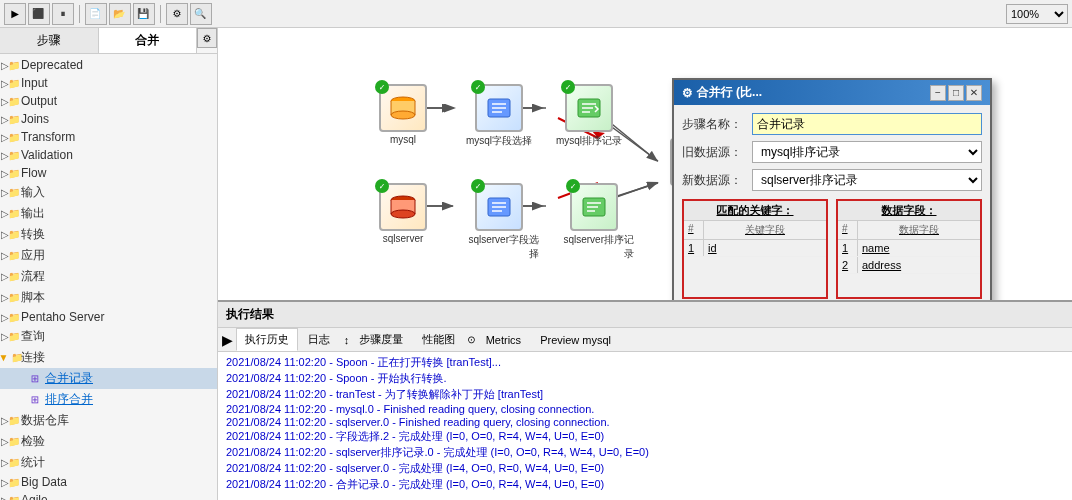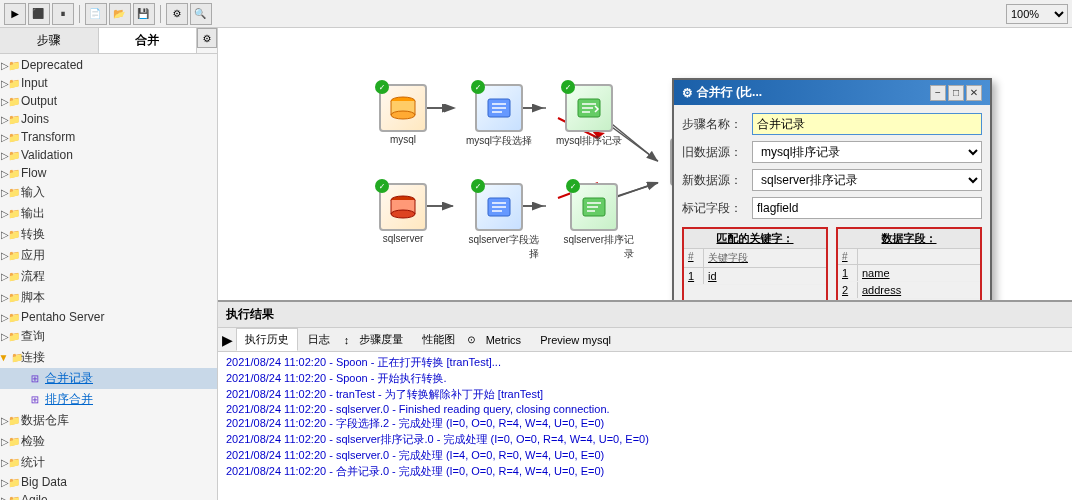--- a/index.html
+++ b/index.html
@@ -61,21 +61,21 @@
     .modal-row { display: flex; align-items: center; margin-bottom: 6px; }
     .modal-label { width: 70px; font-size: 12px; color: #333; flex-shrink: 0; }
     .modal-input { flex: 1; height: 22px; border: 1px solid #4a8fd4; padding: 0 4px; font-size: 12px; background: #ffffc0; }
     .modal-select { flex: 1; height: 22px; border: 1px solid #aaa; padding: 0 4px; font-size: 12px; background: #fff; }
     .modal-text-input { flex: 1; height: 22px; border: 1px solid #aaa; padding: 0 4px; font-size: 12px; background: #fff; }
 
     .modal-tables { display: flex; gap: 8px; margin-top: 8px; }
     .modal-table { flex: 1; border: 2px solid #cc2222; text-decoration: underline; }
     .modal-table-header { background: #e8e8e8; padding: 2px 4px; font-size: 11px; font-weight: bold; border-bottom: 1px solid #ccc; text-align: center; }
     .modal-table-cols { display: flex; border-bottom: 1px solid #ccc; }
-    .modal-table-col { flex: 1; padding: 2px 4px; font-size: 10px; color: #666; border-right: 1px solid #ccc; }
+    .modal-table-col { flex: 1; padding: 2px 4px; font-size: 10px; color: #666; border-right: 1px solid #ccc; text-align: center; }
     .modal-table-col:last-child { border-right: none; }
     .modal-table-col-num { width: 20px; flex: none; border-right: 1px solid #ccc; padding: 2px 4px; font-size: 10px; color: #666; }
     .modal-table-row { display: flex; border-bottom: 1px solid #eee; }
     .modal-table-cell { flex: 1; padding: 2px 4px; font-size: 11px; border-right: 1px solid #ccc; }
     .modal-table-cell:last-child { border-right: none; }
     .modal-table-cell-num { width: 20px; flex: none; padding: 2px 4px; font-size: 11px; border-right: 1px solid #ccc; }
 
     
     .node-db { background: linear-gradient(135deg, #fff8f0, #ffe8c0); }
     .node-select { background: linear-gradient(135deg, #f0f8ff, #c8e0ff); }
@@ -428,42 +428,39 @@
               <div class="modal-label">旧数据源：</div>
               <select class="modal-select">
                 <option>mysql排序记录</option>
               </select>
             </div>
             <div class="modal-row">
               <div class="modal-label">新数据源：</div>
               <select class="modal-select">
                 <option>sqlserver排序记录</option>
               </select>
-            </div>
-            <div class="modal-row">
-              <div class="modal-label">标记字段：</div>
-              <input class="modal-text-input" value="flagfield" style="">
             </div>
             <div class="modal-tables">
               <div class="modal-table">
                 <div class="modal-table-header">匹配的关键字：</div>
                 <div class="modal-table-cols">
                   <div class="modal-table-col-num">#</div>
                   <div class="modal-table-col">关键字段</div>
                 </div>
                 <div class="modal-table-row">
                   <div class="modal-table-cell-num">1</div>
                   <div class="modal-table-cell">id</div>
                 </div>
                 <div style="height:40px;"></div>
               </div>
               <div class="modal-table">
                 <div class="modal-table-header">数据字段：</div>
                 <div class="modal-table-cols">
                   <div class="modal-table-col-num">#</div>
+                  <div class="modal-table-col">数据字段</div>
                 </div>
                 <div class="modal-table-row">
                   <div class="modal-table-cell-num">1</div>
                   <div class="modal-table-cell">name</div>
                 </div>
                 <div class="modal-table-row">
                   <div class="modal-table-cell-num">2</div>
                   <div class="modal-table-cell">address</div>
                 </div>
 
@@ -485,20 +482,21 @@
           <button class="bottom-tab">步骤度量</button>
           <button class="bottom-tab">性能图</button>
           <span style="font-size:10px;margin-left:2px;">⊙</span>
           <button class="bottom-tab">Metrics</button>
           <button class="bottom-tab">Preview mysql</button>
         </div>
         <div class="log-area">
             <div class="log-line">2021/08/24 11:02:20 - Spoon - 正在打开转换 [tranTest]...</div>
             <div class="log-line">2021/08/24 11:02:20 - Spoon - 开始执行转换.</div>
             <div class="log-line">2021/08/24 11:02:20 - tranTest - 为了转换解除补丁开始 [tranTest]</div>
+            <div class="log-line">2021/08/24 11:02:20 - mysql.0 - Finished reading query, closing connection.</div>
             <div class="log-line">2021/08/24 11:02:20 - sqlserver.0 - Finished reading query, closing connection.</div>
             <div class="log-line">2021/08/24 11:02:20 - 字段选择.2 - 完成处理 (I=0, O=0, R=4, W=4, U=0, E=0)</div>
             <div class="log-line">2021/08/24 11:02:20 - sqlserver排序记录.0 - 完成处理 (I=0, O=0, R=4, W=4, U=0, E=0)</div>
             <div class="log-line">2021/08/24 11:02:20 - sqlserver.0 - 完成处理 (I=4, O=0, R=0, W=4, U=0, E=0)</div>
             <div class="log-line">2021/08/24 11:02:20 - 合并记录.0 - 完成处理 (I=0, O=0, R=4, W=4, U=0, E=0)</div>
           </div>
       </div>
     </div>
   </div>
 </div>

